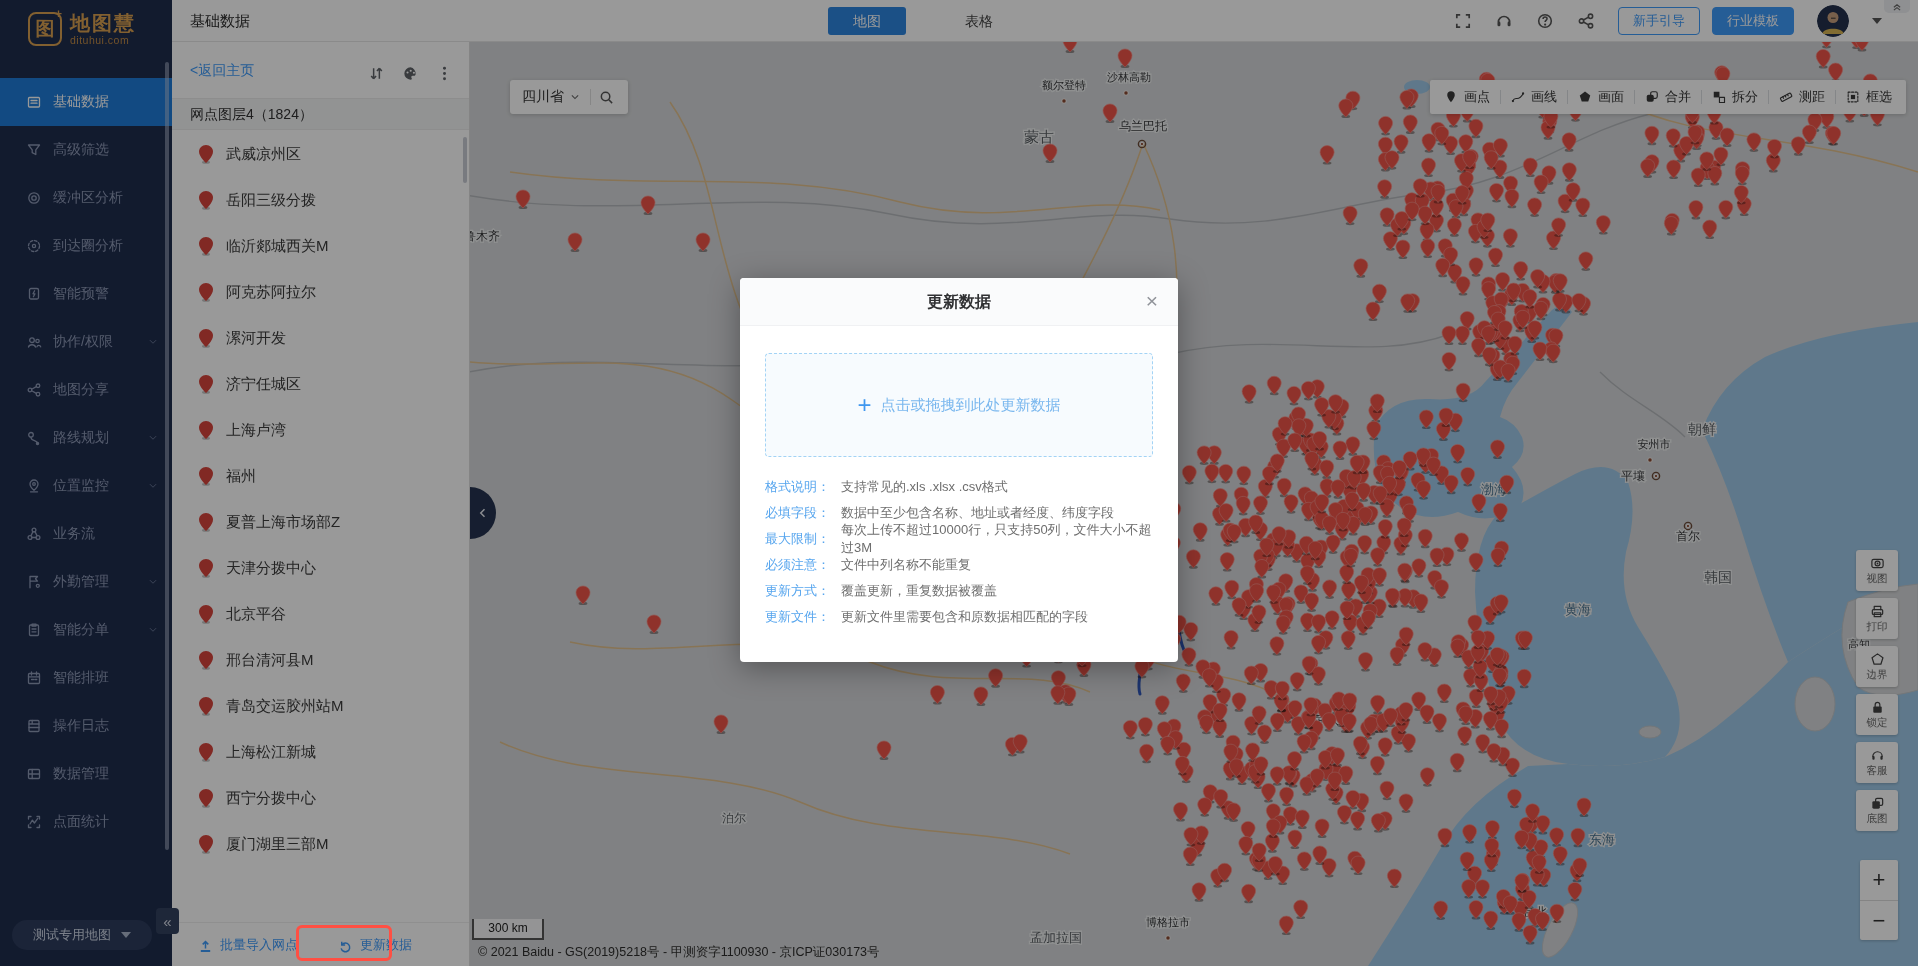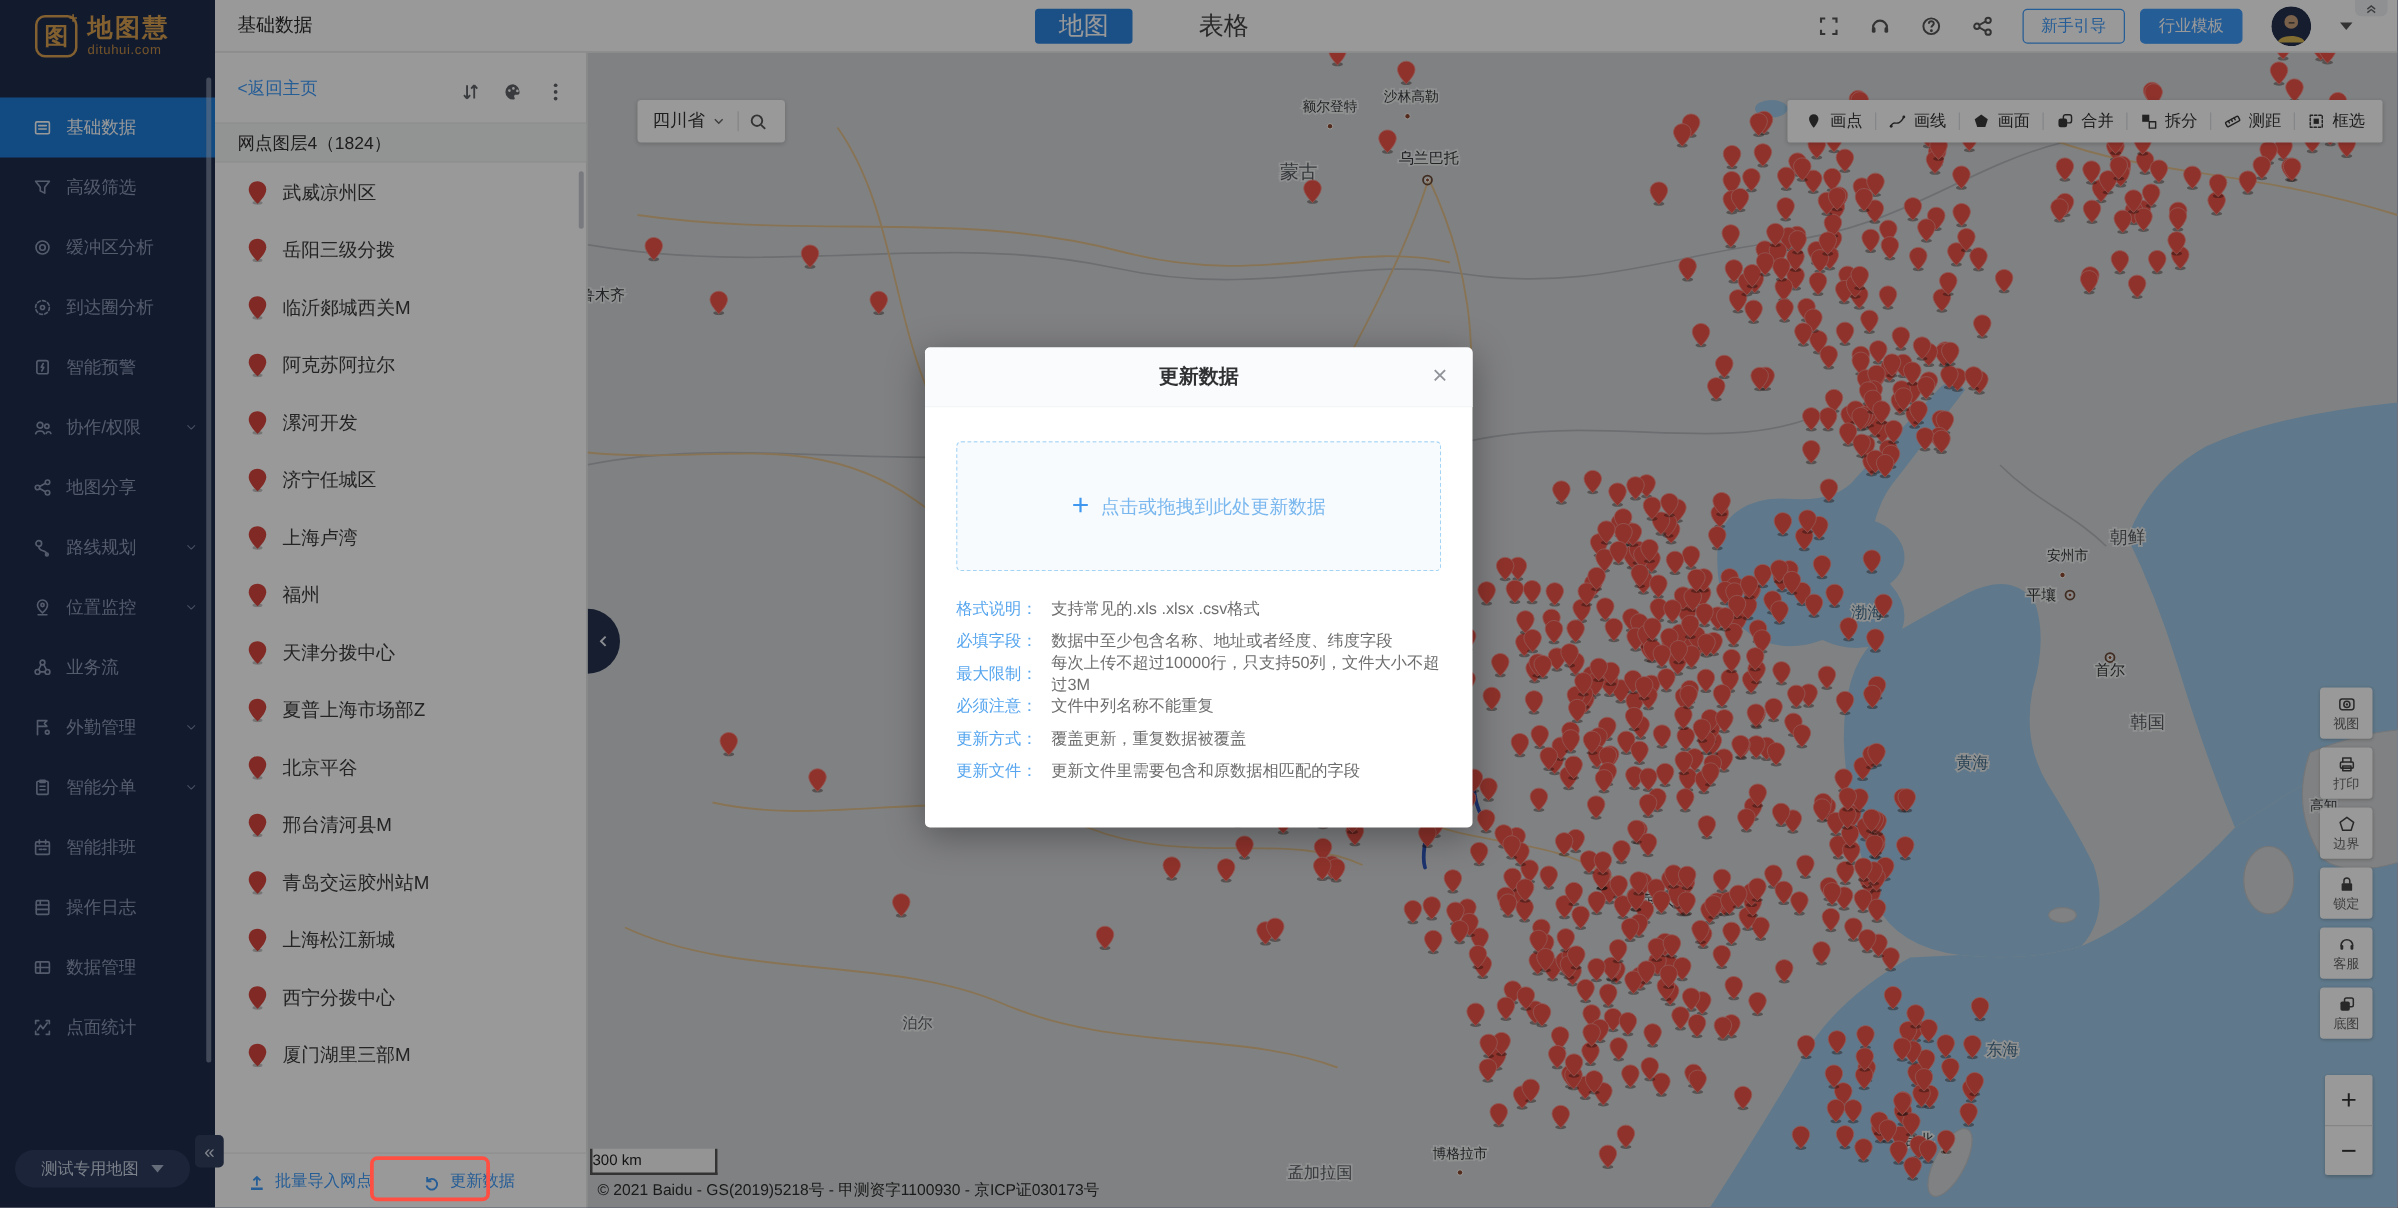--- a/index.html
+++ b/index.html
@@ -25,21 +25,21 @@
   .map-pill { position:absolute; left:12px; bottom:16px; width:140px; height:30px; background:#2e3d5e; border-radius:15px;
               color:#cdd6e6; font-size:13px; display:flex; align-items:center; justify-content:center; gap:10px; cursor:pointer; }
   .pill-caret { width:0; height:0; border-left:5px solid transparent; border-right:5px solid transparent; border-top:6px solid #aab6cc; }
   .collapse-sq { position:absolute; left:156px; top:908px; width:23px; height:26px; background:#33415f; border-radius:4px;
                  color:#d5dbe8; font-size:15px; display:flex; align-items:center; justify-content:center; z-index:11; cursor:pointer; }
 
   
   .header { position:absolute; left:172px; top:0; right:0; height:42px; background:#ffffff; border-bottom:1px solid #e6e6e6; z-index:10; }
   .hd-title { position:absolute; left:18px; top:0; line-height:42px; font-size:15px; color:#2b2b2b; }
   .hd-tabs { position:absolute; left:656px; top:7px; display:flex; align-items:center; gap:34px; }
-  .hd-tab { min-width:78px; height:28px; line-height:28px; text-align:center; font-size:20px; color:#444; border-radius:3px; cursor:pointer; }
+  .hd-tab { min-width:78px; height:28px; line-height:28px; text-align:center; font-size:14px; color:#444; border-radius:3px; cursor:pointer; }
   .hd-tab.active { background:#2e86e0; color:#fff; }
   .hd-right { position:absolute; right:36px; top:0; height:42px; display:flex; align-items:center; gap:23px; }
   .hd-ic { width:18px; height:18px; color:#555; cursor:pointer; }
   .btn-outline { height:28px; padding:0 14px; border:1px solid #3f9bfa; color:#3f9bfa; background:#fff; border-radius:4px; font-size:13px; line-height:26px; cursor:pointer; }
   .btn-primary { height:28px; padding:0 14px; background:#3f9bfa; color:#fff; border:1px solid #3f9bfa; border-radius:4px; font-size:13px; line-height:26px; cursor:pointer; }
   .avatar { width:32px; height:32px; border-radius:50%; overflow:hidden; flex:0 0 32px; cursor:pointer; }
   .hd-caret { width:0; height:0; border-left:5px solid transparent; border-right:5px solid transparent; border-top:6px solid #555; cursor:pointer; }
   .top-tab { position:absolute; right:8px; top:0; width:26px; height:13px; background:#eef0f3; border-radius:0 0 5px 5px;
              display:flex; align-items:center; justify-content:center; z-index:12; cursor:pointer; }
   .top-tab svg { width:12px; height:10px; color:#666; }
@@ -82,23 +82,23 @@
               display:flex; align-items:center; justify-content:center; cursor:pointer; }
   .half-tab svg { width:12px; height:14px; color:#e8ecf4; }
   .sidectl { position:absolute; right:20px; top:508px; display:flex; flex-direction:column; gap:7px; }
   .ctl-btn { width:42px; height:41px; background:#fff; border-radius:3px; box-shadow:0 1px 3px rgba(0,0,0,.2);
              display:flex; flex-direction:column; align-items:center; justify-content:center; gap:1px; cursor:pointer; }
   .ctl-btn svg { width:15px; height:15px; color:#444; }
   .ctl-btn span { font-size:10.5px; color:#666; }
   .zoomctl { position:absolute; right:20px; top:818px; width:38px; background:#fff; border-radius:2px; box-shadow:0 1px 3px rgba(0,0,0,.2); }
   .zoom-btn { width:38px; height:40px; font-size:22px; color:#333; display:flex; align-items:center; justify-content:center; cursor:pointer; }
   .zoom-btn + .zoom-btn { border-top:1px solid #ddd; }
-  .scalebar { position:absolute; left:2px; bottom:26px; width:102px; height:21px; background:rgba(255,255,255,.8);
+  .scalebar { position:absolute; left:2px; bottom:26px; width:72px; height:21px; background:rgba(255,255,255,.8);
               border-left:2px solid #555; border-right:2px solid #555; border-bottom:2px solid #555;
-              font-size:12px; color:#222; line-height:19px; }
+              font-size:12px; color:#222; text-align:center; line-height:19px; }
   .attrib { position:absolute; left:8px; bottom:5px; font-size:12.5px; color:#2e2e2e; white-space:nowrap; }
 
   
   .backdrop { position:absolute; left:0; top:0; width:1918px; height:966px; background:rgba(0,0,0,.4); z-index:50; }
   .tour-highlight { position:absolute; left:296px; top:925px; width:96px; height:36px; border:3px solid #ff4f43; border-radius:6px; z-index:55; }
   .modal { position:absolute; left:740px; top:278px; width:438px; height:384px; background:#fff; border-radius:4px;
            box-shadow:0 6px 30px rgba(0,0,0,.35); z-index:60; }
   .modal-head { position:relative; height:48px; background:#fafbfc; border-bottom:1px solid #f0f1f3; border-radius:4px 4px 0 0; }
   .modal-title { text-align:center; line-height:48px; font-size:16px; font-weight:bold; color:#303133; }
   .modal-close { position:absolute; right:14px; top:11px; width:24px; height:24px; font-size:21px; color:#909399; line-height:23px; text-align:center; cursor:pointer; }
@@ -1371,28 +1371,28 @@
             <ellipse cx="8" cy="18.2" rx="4" ry="1.5" fill="rgba(60,60,60,0.3)"></ellipse>
             <path d="M8 1C4.1 1 1 4 1 7.7 1 12.6 8 19 8 19s7-6.4 7-11.3C15 4 11.9 1 8 1z" fill="#d8453c"></path>
           </svg>
           <span>福州</span>
         </div>
         <div class="poi-row">
           <svg viewBox="0 0 16 20">
             <ellipse cx="8" cy="18.2" rx="4" ry="1.5" fill="rgba(60,60,60,0.3)"></ellipse>
             <path d="M8 1C4.1 1 1 4 1 7.7 1 12.6 8 19 8 19s7-6.4 7-11.3C15 4 11.9 1 8 1z" fill="#d8453c"></path>
           </svg>
+          <span>夏普上海市场部Z</span>
+        </div>
+        <div class="poi-row">
+          <svg viewBox="0 0 16 20">
+            <ellipse cx="8" cy="18.2" rx="4" ry="1.5" fill="rgba(60,60,60,0.3)"></ellipse>
+            <path d="M8 1C4.1 1 1 4 1 7.7 1 12.6 8 19 8 19s7-6.4 7-11.3C15 4 11.9 1 8 1z" fill="#d8453c"></path>
+          </svg>
           <span>天津分拨中心</span>
-        </div>
-        <div class="poi-row">
-          <svg viewBox="0 0 16 20">
-            <ellipse cx="8" cy="18.2" rx="4" ry="1.5" fill="rgba(60,60,60,0.3)"></ellipse>
-            <path d="M8 1C4.1 1 1 4 1 7.7 1 12.6 8 19 8 19s7-6.4 7-11.3C15 4 11.9 1 8 1z" fill="#d8453c"></path>
-          </svg>
-          <span>夏普上海市场部Z</span>
         </div>
         <div class="poi-row">
           <svg viewBox="0 0 16 20">
             <ellipse cx="8" cy="18.2" rx="4" ry="1.5" fill="rgba(60,60,60,0.3)"></ellipse>
             <path d="M8 1C4.1 1 1 4 1 7.7 1 12.6 8 19 8 19s7-6.4 7-11.3C15 4 11.9 1 8 1z" fill="#d8453c"></path>
           </svg>
           <span>北京平谷</span>
         </div>
         <div class="poi-row">
           <svg viewBox="0 0 16 20">

